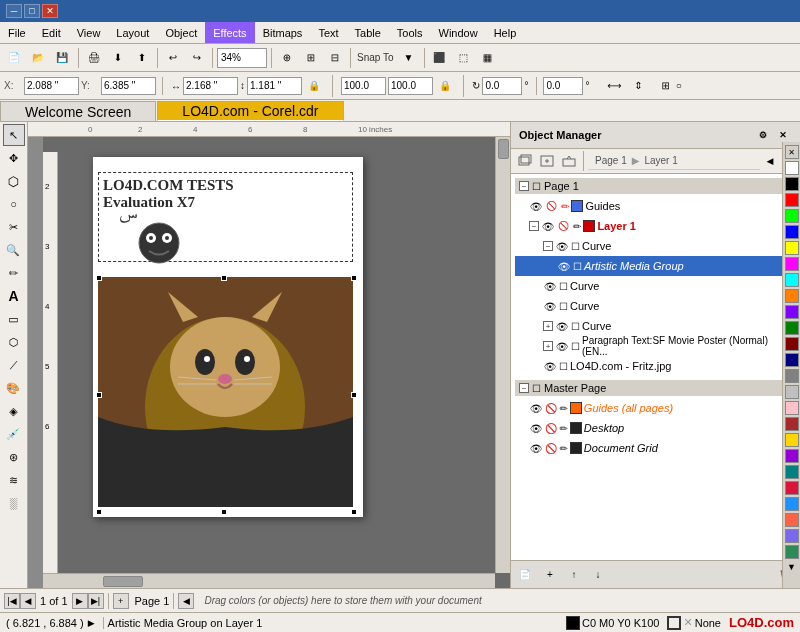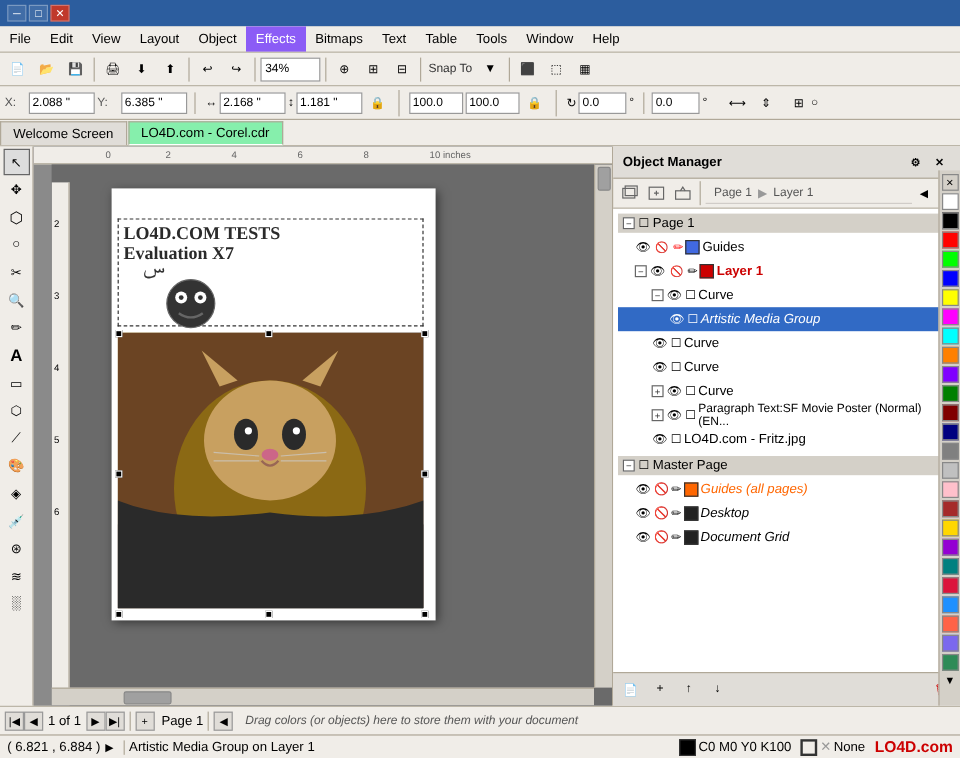--- a/index.html
+++ b/index.html
@@ -21,22 +21,22 @@
     
     #toolbar1 { background: #f0ede8; height: 28px; display: flex; align-items: center; border-bottom: 1px solid #b0a898; padding: 0 4px; gap: 2px; }
     #toolbar2 { background: #f0ede8; height: 28px; display: flex; align-items: center; border-bottom: 1px solid #b0a898; padding: 0 4px; gap: 2px; }
     .tb-btn { width: 22px; height: 22px; display: flex; align-items: center; justify-content: center; cursor: pointer; border: 1px solid transparent; font-size: 10px; }
     .tb-sep { width: 1px; height: 20px; background: #b0a898; margin: 0 2px; }
     .tb-input { height: 20px; border: 1px solid #999; background: white; padding: 0 3px; font-size: 10px; }
     .tb-label { font-size: 10px; color: #333; padding: 0 2px; }
 
     
     #tab-bar { background: #f0ede8; height: 22px; display: flex; align-items: flex-end; border-bottom: 1px solid #b0a898; }
-    .tab { padding: 2px 10px; height: 20px; display: flex; align-items: center; cursor: pointer; border: 1px solid #b0a898; border-bottom: none; background: #e0ddd8; font-size: 11px; margin-right: 1px; }
-    .tab.active { background: #86efac; border-bottom: 1px solid white; z-index: 1; }
+    .tab { padding: 2px 24px; height: 20px; display: flex; align-items: center; cursor: pointer; border: 1px solid #b0a898; border-bottom: none; background: #e0ddd8; font-size: 14px; margin-right: 1px; }
+    .tab.active { background: #eab308; border-bottom: 1px solid white; z-index: 1; }
 
     
     #main { display: flex; height: calc(632px - 22px - 22px - 28px - 28px - 22px - 24px - 20px); }
     
     
     #left-toolbar { width: 28px; background: #f0ede8; border-right: 1px solid #b0a898; display: flex; flex-direction: column; align-items: center; padding: 2px 0; gap: 1px; }
     .lt-btn { width: 22px; height: 22px; display: flex; align-items: center; justify-content: center; cursor: pointer; border: 1px solid transparent; font-size: 11px; }
     .lt-btn.active { border: 1px solid #666; background: #ddd; }
 
     
@@ -248,21 +248,21 @@
       <div id="ruler-v">
         <span style="font-size:8px;position:absolute;top:30px;left:2px">2</span>
         <span style="font-size:8px;position:absolute;top:90px;left:2px">3</span>
         <span style="font-size:8px;position:absolute;top:150px;left:2px">4</span>
         <span style="font-size:8px;position:absolute;top:210px;left:2px">5</span>
         <span style="font-size:8px;position:absolute;top:270px;left:2px">6</span>
       </div>
 
       <div id="canvas-page" style="left:50px; top:20px; width:270px; height:360px;">
 
-        <div class="canvas-text-box" style="left:5px; top:25px; width:255px; height:90px; border: 1px dashed #333;">
+        <div class="canvas-text-box" style="left:5px; top:15px; width:255px; height:90px; border: 1px dashed #333;">
           <div class="canvas-text" style="font-size:15px; font-weight:bold; font-family:serif; color:#2a2a2a;">LO4D.COM TESTS</div>
           <div class="canvas-text" style="font-size:15px; font-weight:bold; font-family:serif; color:#2a2a2a;">Evaluation X7</div>
 
           <div style="position:absolute; left:20px; top:40px; font-size:40px; opacity:0.8;">ۜ</div>
           <div style="position:absolute; left:35px; top:45px; width:50px; height:50px;">
             <svg width="50" height="50" viewBox="0 0 50 50">
               <circle cx="25" cy="25" r="20" fill="#333" stroke="#666" stroke-width="1"></circle>
               <circle cx="17" cy="20" r="5" fill="white"></circle>
               <circle cx="33" cy="20" r="5" fill="white"></circle>
               <circle cx="17" cy="20" r="2" fill="#333"></circle>

